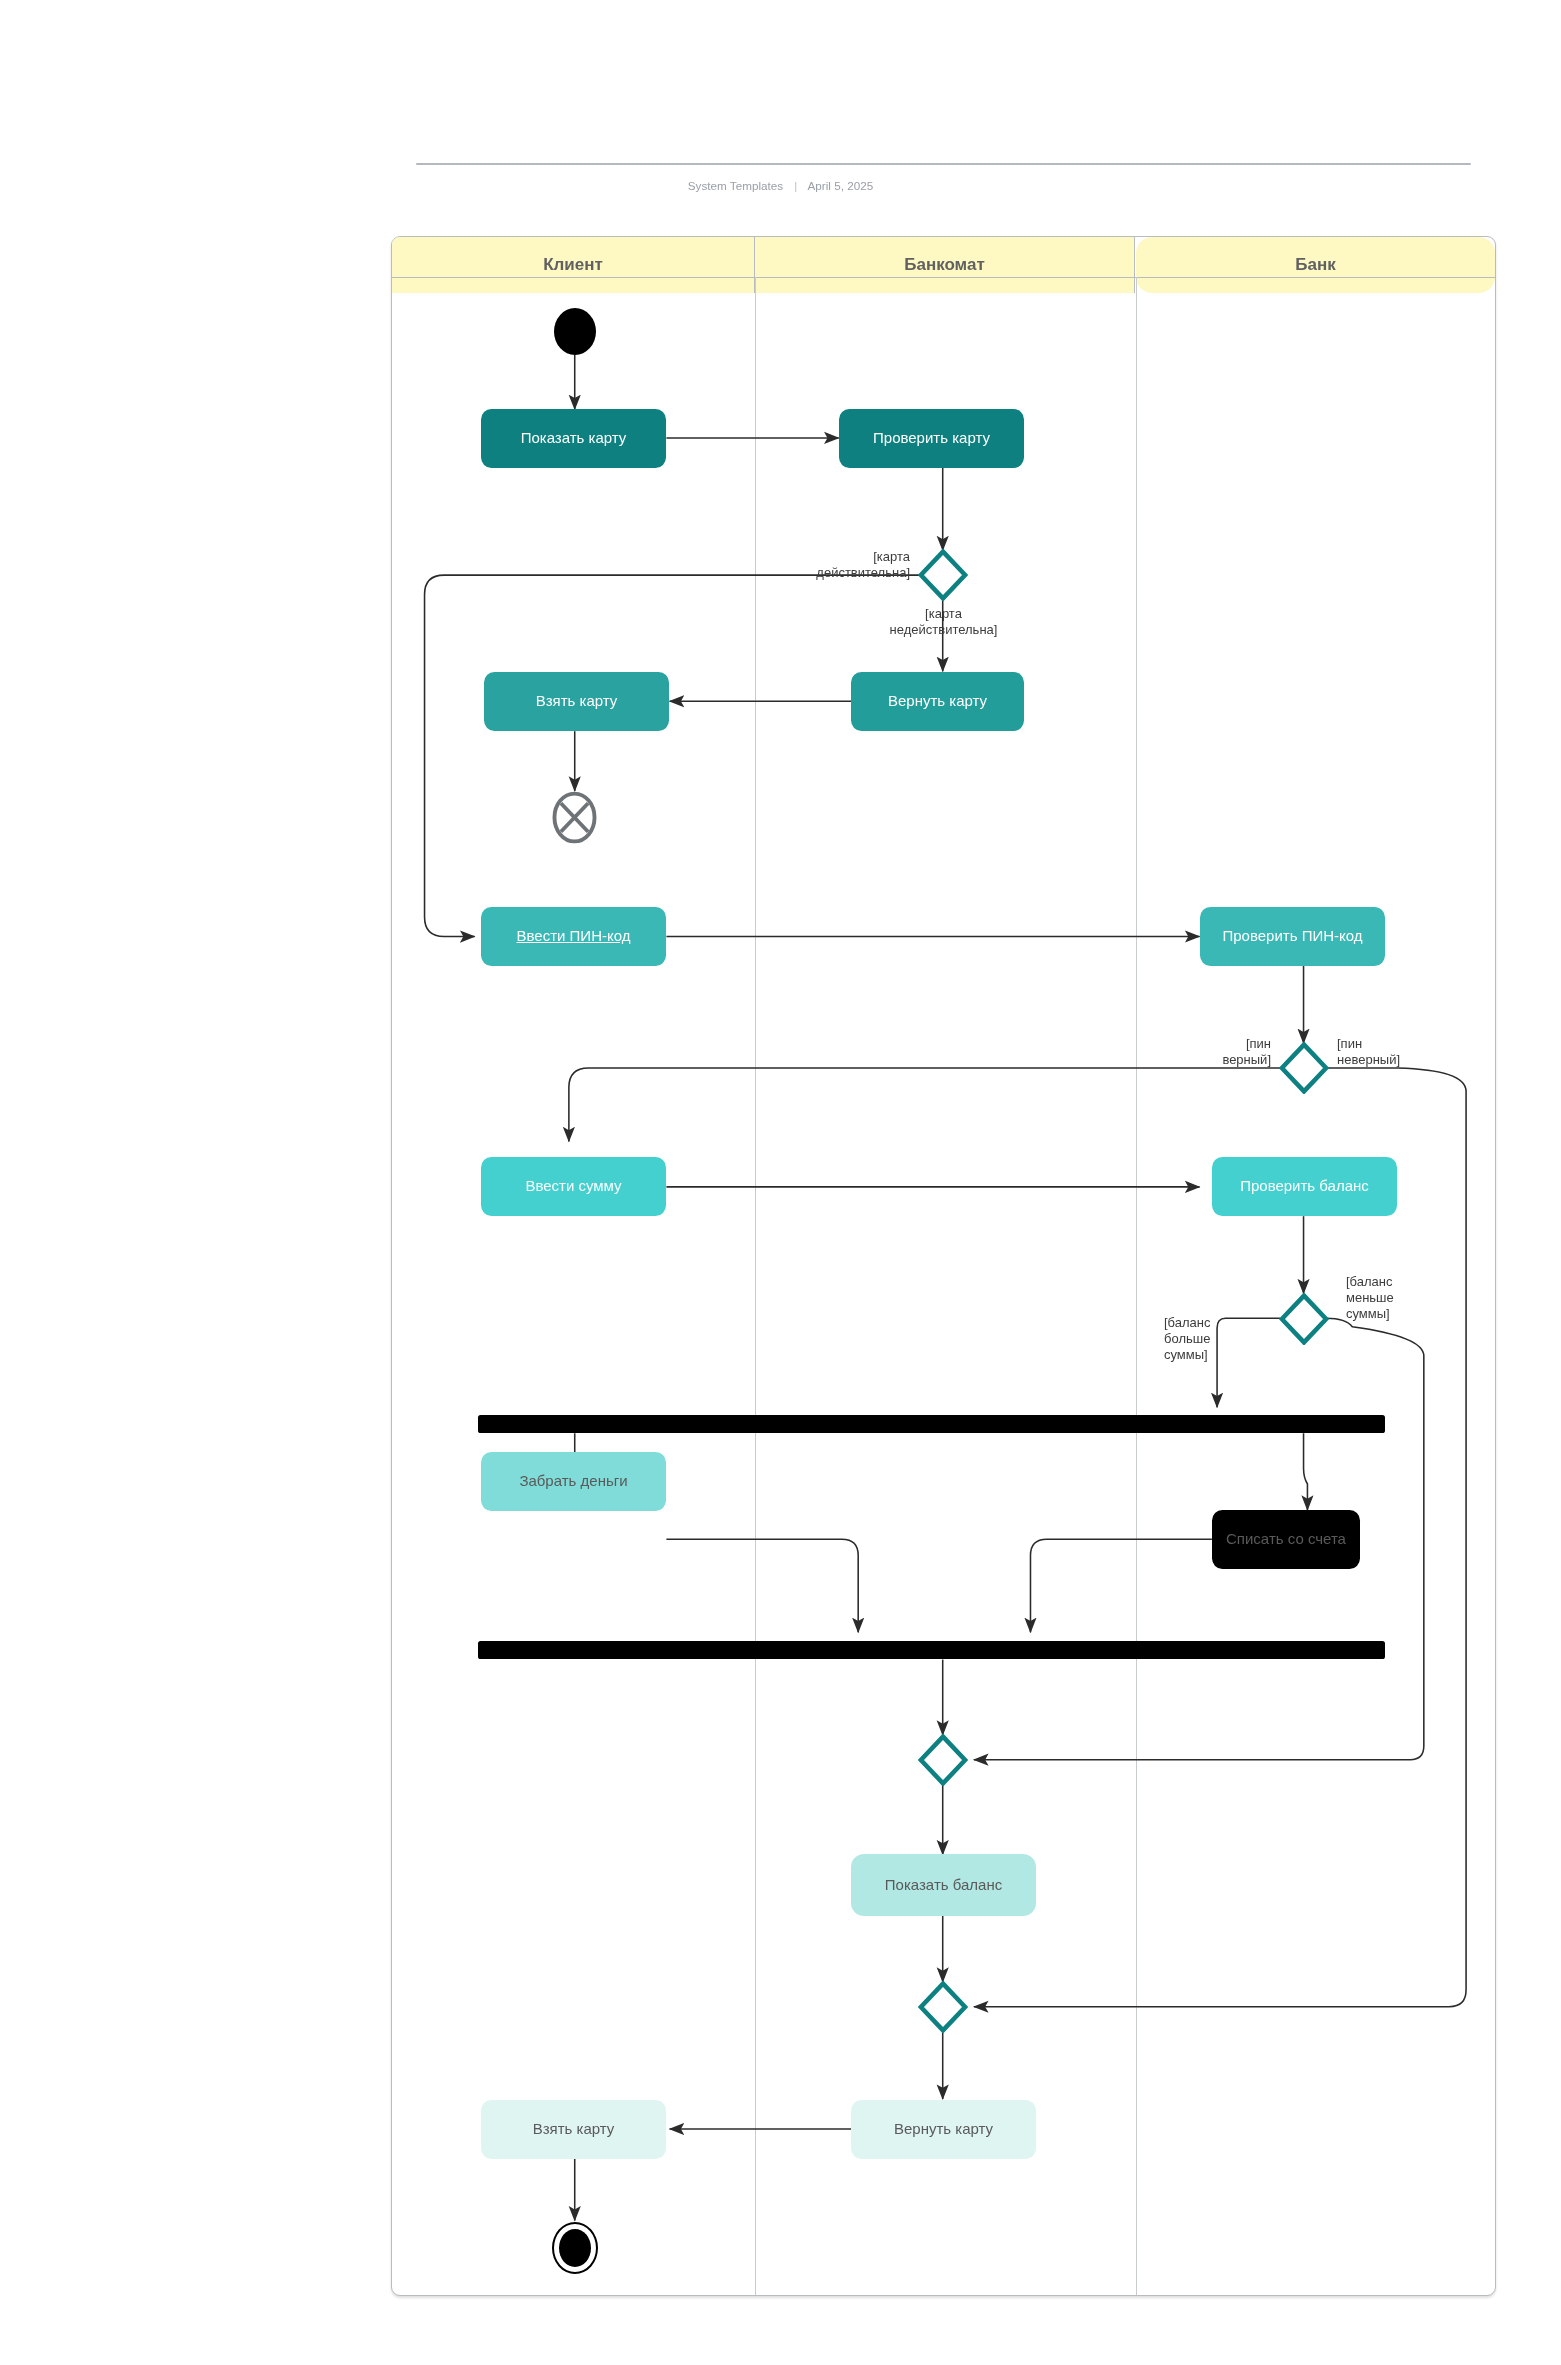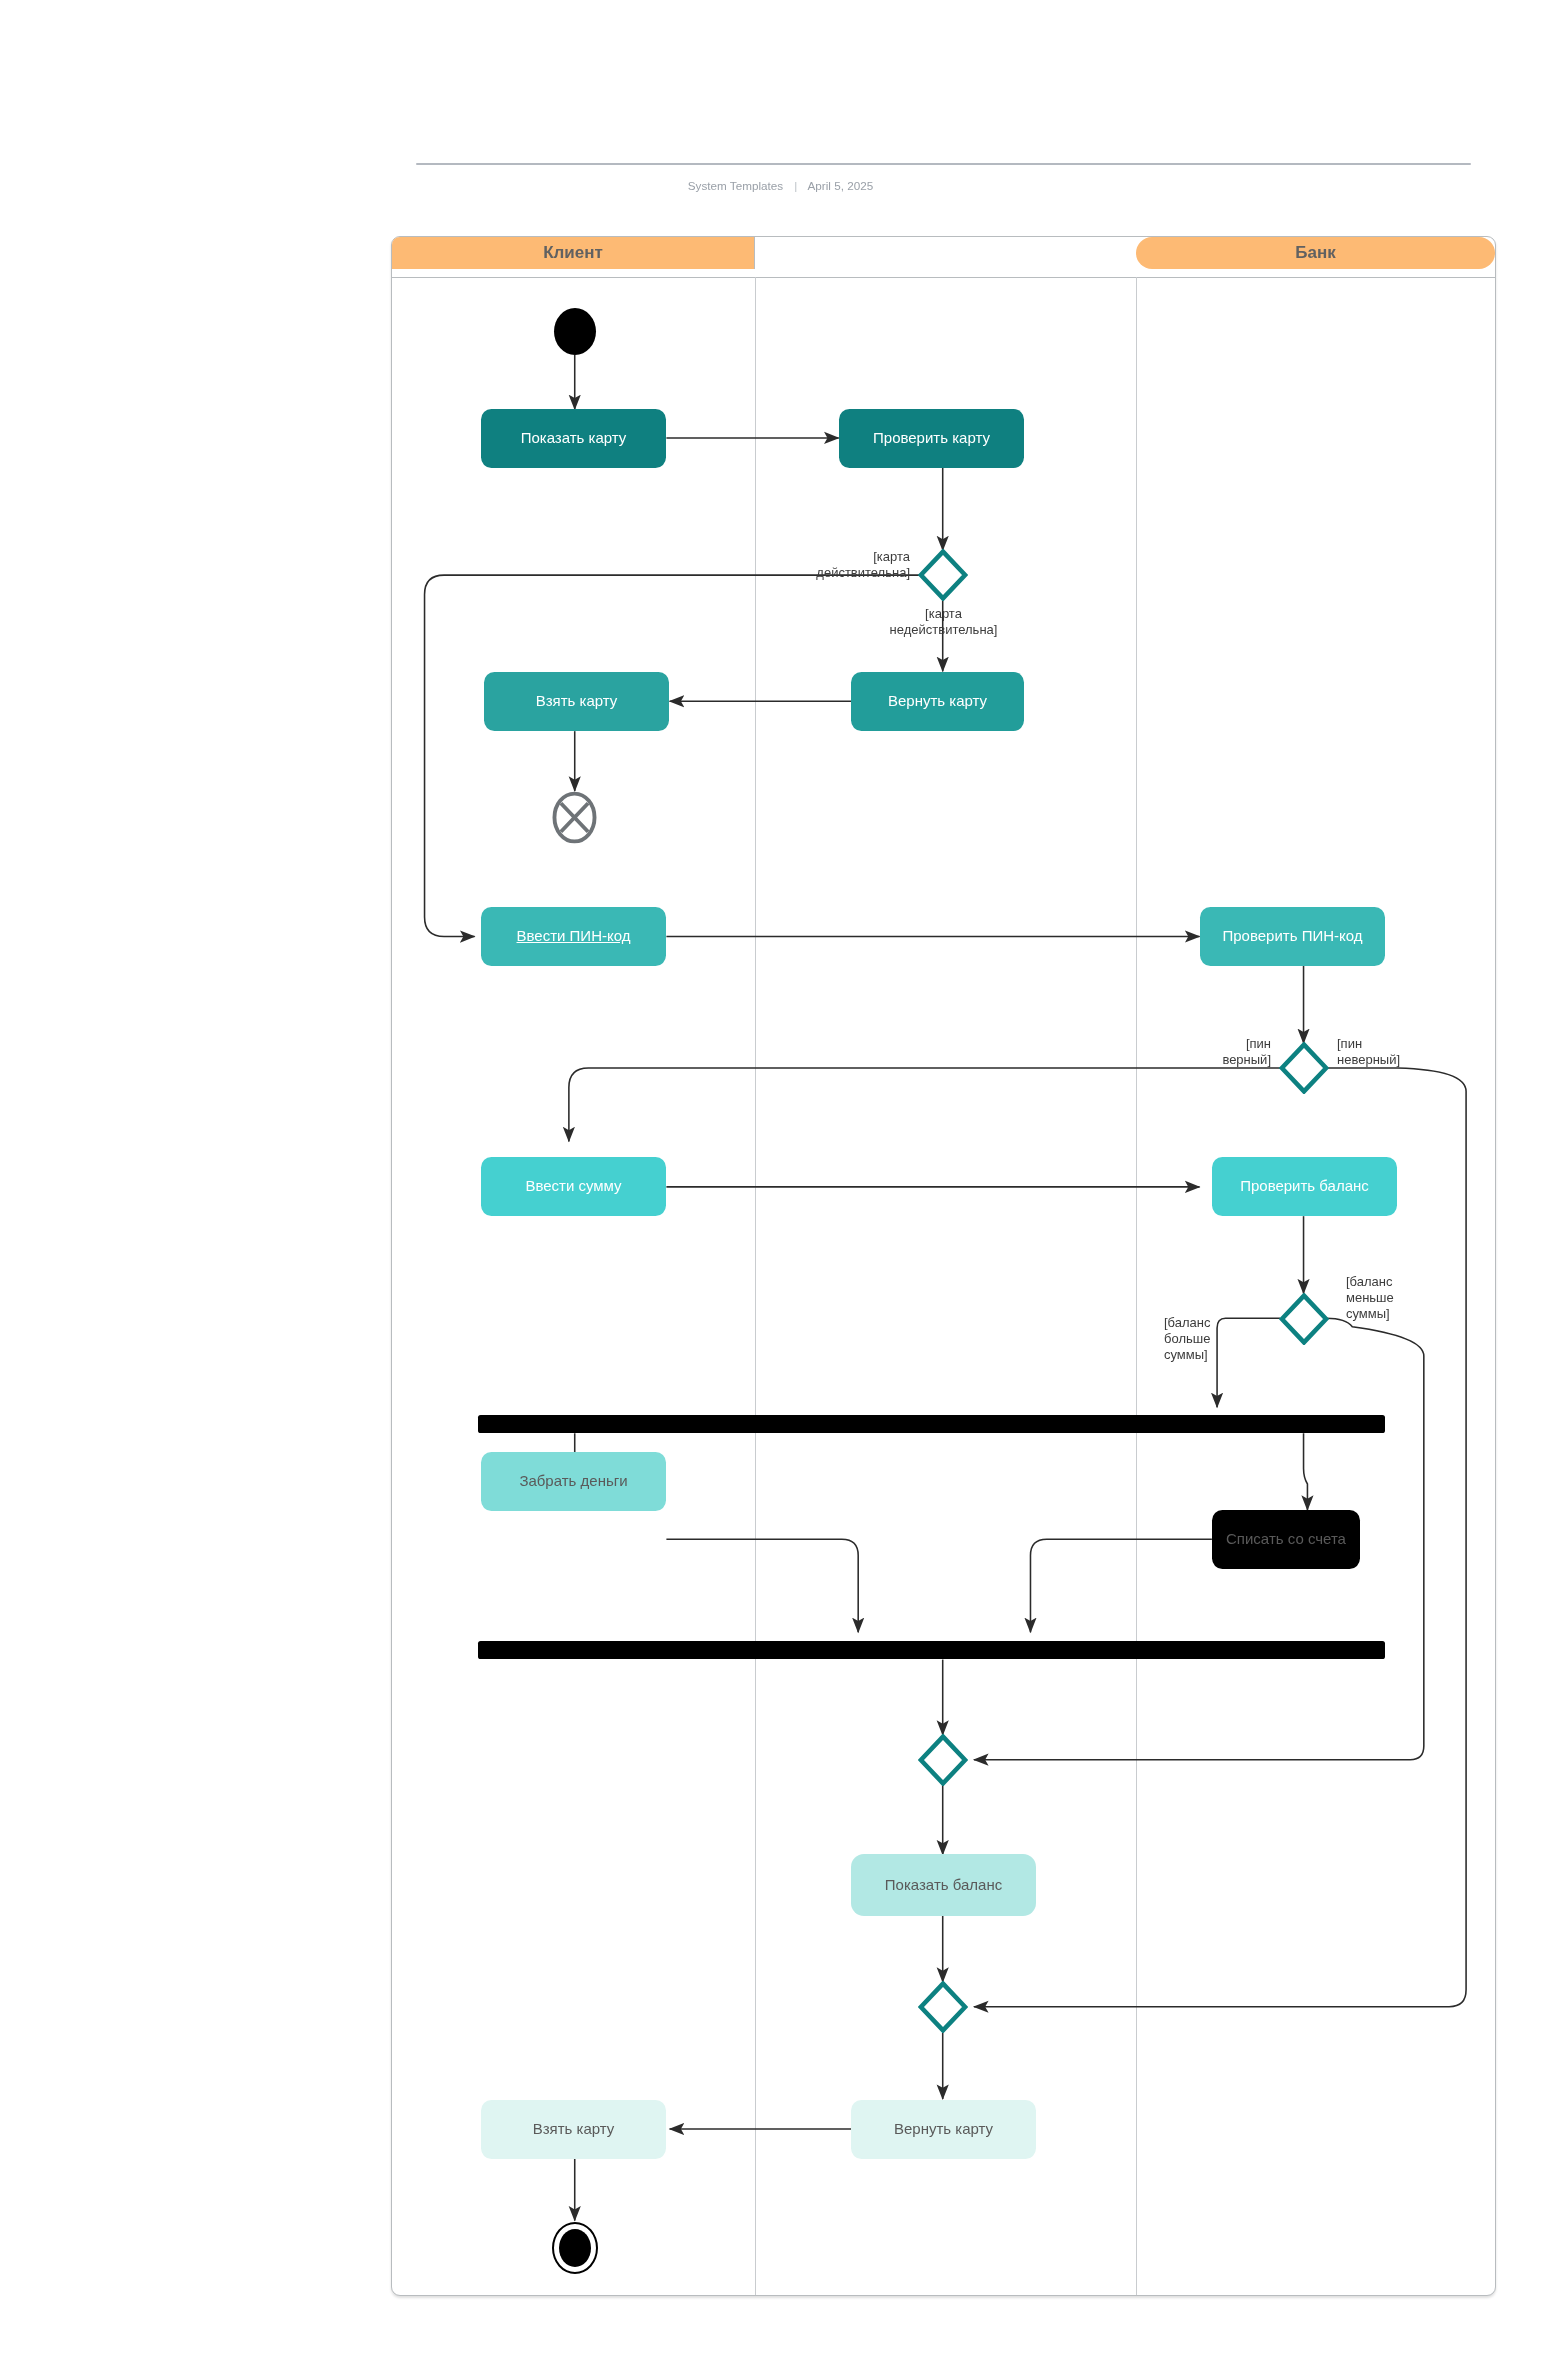--- a/index.html
+++ b/index.html
@@ -28,22 +28,22 @@
   .doc-sub .sep{display:inline-block;padding:0 7.8px;color:#bdc2c8;}
 
   
   #lane-wrap{
     position:absolute;left:391px;top:236px;width:1105px;height:2060px;
     border:1.3px solid #b8bcbf;border-radius:9px;
     background:#ffffff;box-sizing:border-box;
     box-shadow:0 2px 2.6px rgba(0,0,0,.13);
   }
   .lane-head{
-    position:absolute;top:0;height:32px;
-    background:#fdba74;border-right:1.3px solid #b8bcbf;
+    position:absolute;top:0;height:56px;
+    background:#fef9c3;border-right:1.3px solid #b8bcbf;
     box-sizing:border-box;
     display:flex;align-items:center;justify-content:center;
     font-size:17px;font-weight:bold;color:#616161;
   }
   .lane-head.first{border-top-left-radius:7.8px;}
   .lane-head.last{border-top-right-radius:7.8px;border-right:none;border-radius:16px;}
   .lane-headline{
     position:absolute;left:0;top:40px;width:100%;height:1.3px;background:#b8bcbf;
   }
   .lane-div{
@@ -93,20 +93,23 @@
   <div class="title-rule"></div>
   <div class="doc-sub">
     <span>System Templates</span>
     <span class="sep">|</span>
     <span>April 5, 2025</span>
   </div>
 
   <div id="lane-wrap">
     <div class="lane-head first" style="left:0;width:363px;">
       <span>Клиент</span>
+    </div>
+    <div class="lane-head" style="left:363px;width:380px;">
+      <span>Банкомат</span>
     </div>
     <div class="lane-head last" style="left:744px;width:359px;">
       <span>Банк</span>
     </div>
     <div class="lane-headline"></div>
     <div class="lane-div" style="left:363px;"></div>
     <div class="lane-div" style="left:744px;"></div>
   </div>
 
   <svg id="edges" viewBox="0 0 2401 3638">

